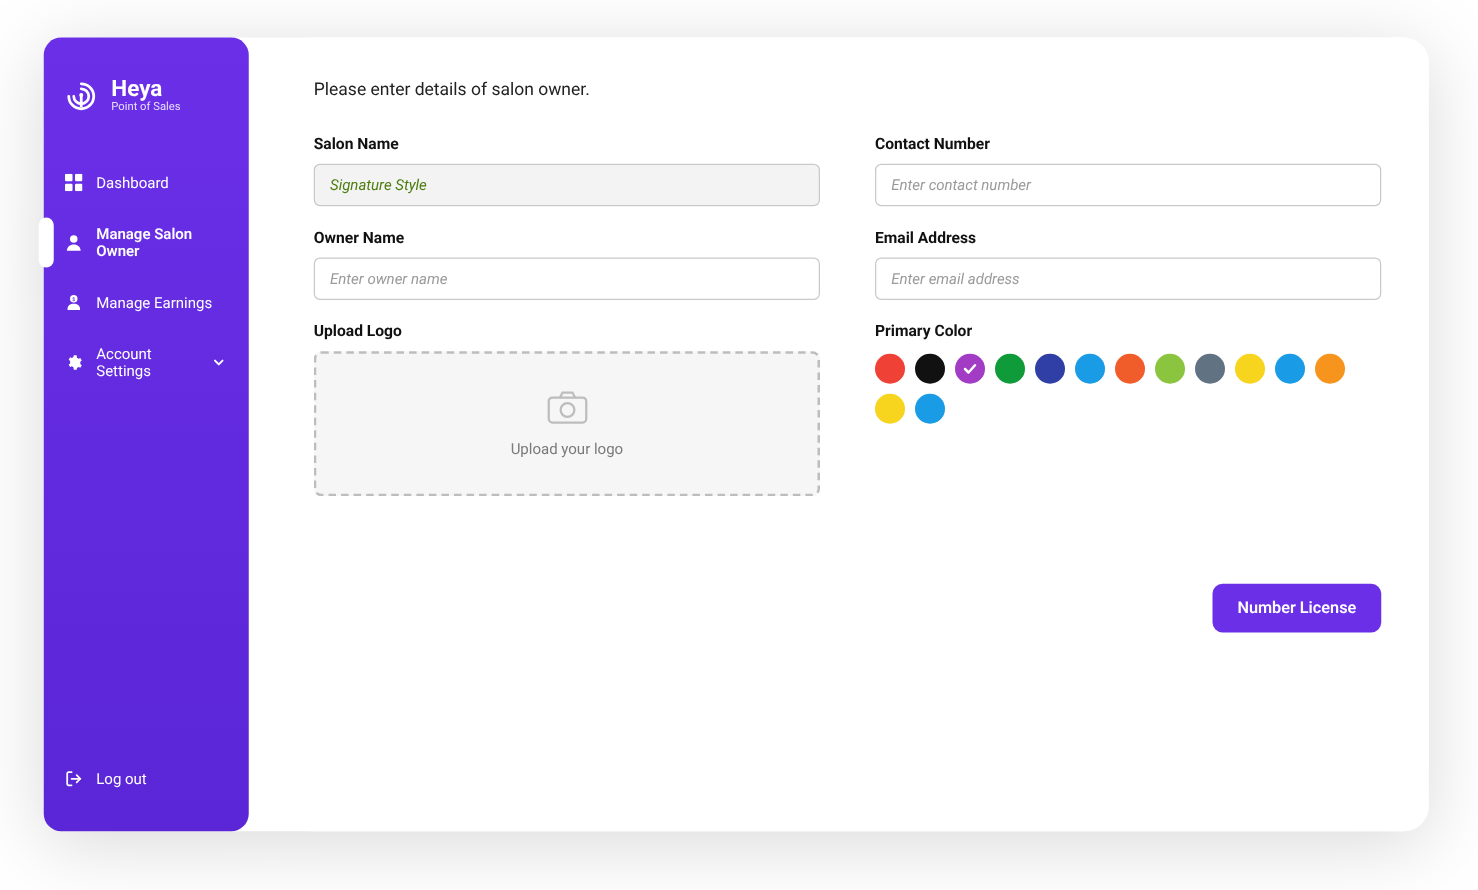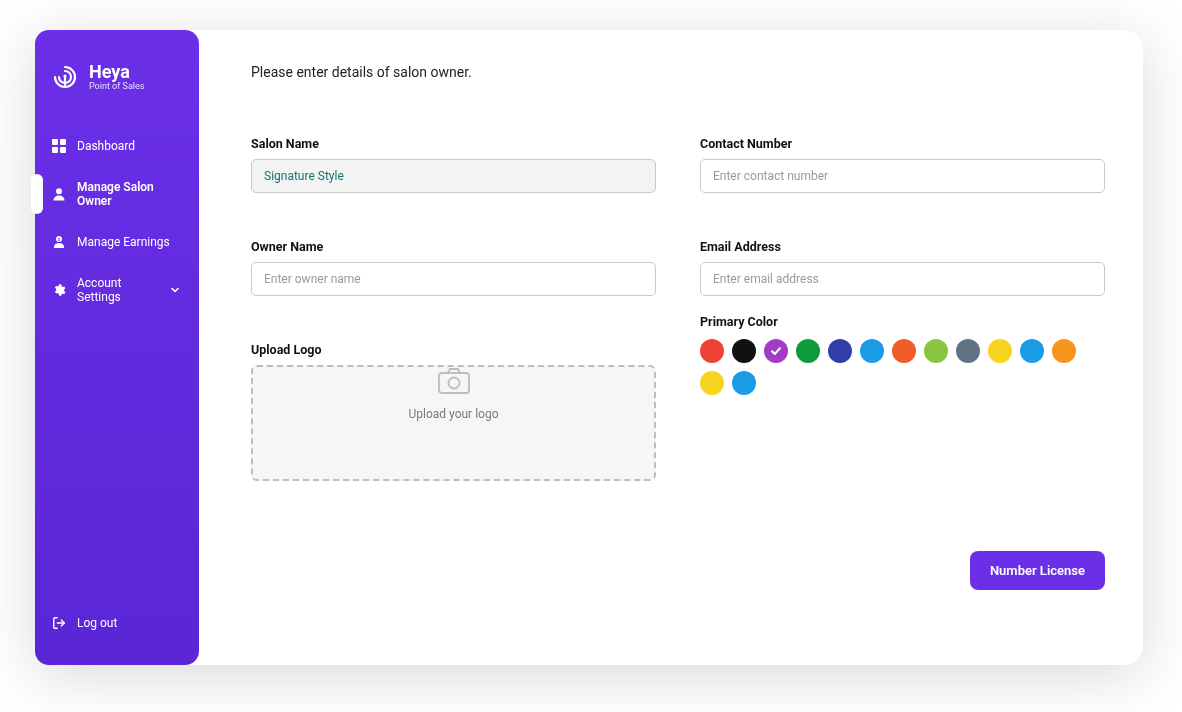--- a/index.html
+++ b/index.html
@@ -64,34 +64,34 @@
   .breadcrumb .bc-link { color: #6b2fe8; }
   .breadcrumb .bc-sep, .breadcrumb .bc-cur { color: #111; }
   .page-title { font-size: 30px; font-weight: 800; color: #111; margin-bottom: 8px; letter-spacing: -0.3px;}
   .page-sub   { font-size: 14px; color: #222; margin-bottom: 28px; }
 
   .form-grid {
     display: grid; grid-template-columns: 1fr 1fr; column-gap: 44px; row-gap: 18px;
     align-items: start;
   }
   .field label {
-    display: block; font-size: 12.5px; font-weight: 700; color: #111; margin-bottom: 8px; margin-top: 28px;
+    display: block; font-size: 12.5px; font-weight: 700; color: #111; margin-bottom: 8px;
   }
   .field input[type="text"] {
     width: 100%; height: 34px; border: 1px solid #c9c9c9; border-radius: 5px;
-    padding: 0 12px; font-size: 12px; color: #0f766e; background: #fff;
+    padding: 0 12px; font-size: 12px; color: #4d7c0f; background: #fff; font-style: italic;
   }
   .field input[type="text"]::placeholder { color: #9a9a9a; }
   .field input.filled { background: #f3f3f3; }
 
   .upload-area {
     border: 2px dashed #bdbdbd; border-radius: 6px;
     background: #f6f6f6;
     height: 116px; display: flex; flex-direction: column;
-    align-items: center; justify-content: flex-start; gap: 8px;
+    align-items: center; justify-content: center; gap: 8px;
   }
   .upload-area .cam { color: #bdbdbd; }
   .upload-area .ulabel { font-size: 12px; color: #7a7a7a; }
 
   .color-section label {
     display: block; font-size: 12.5px; font-weight: 700; color: #111; margin-bottom: 10px;
   }
   .swatches { display: flex; flex-wrap: wrap; gap: 8px; }
   .swatch {
     width: 24px; height: 24px; border-radius: 50%;

